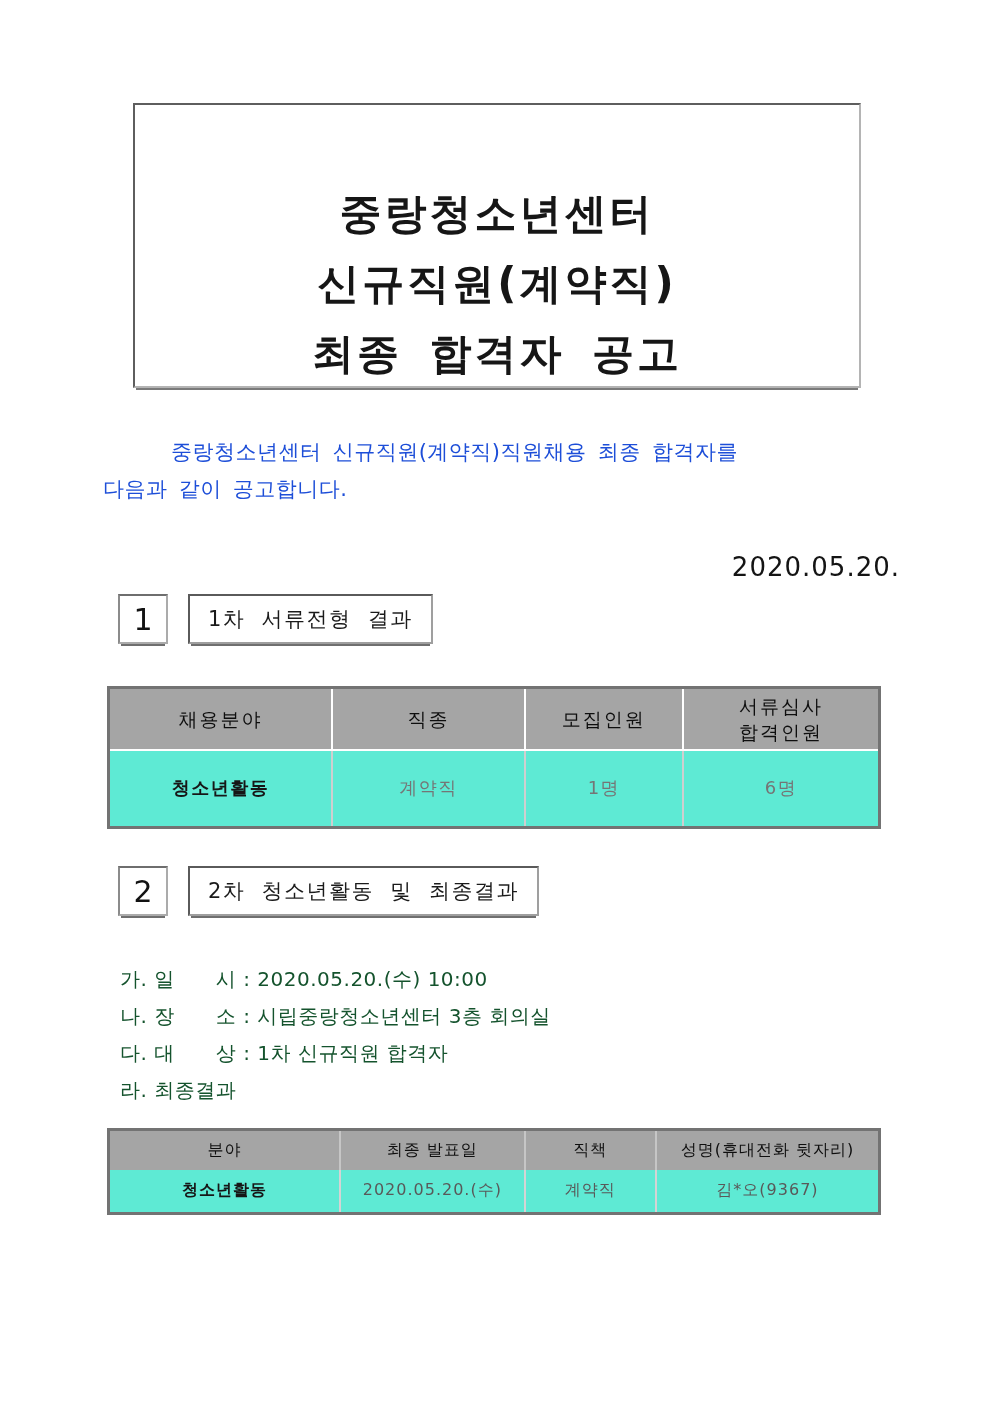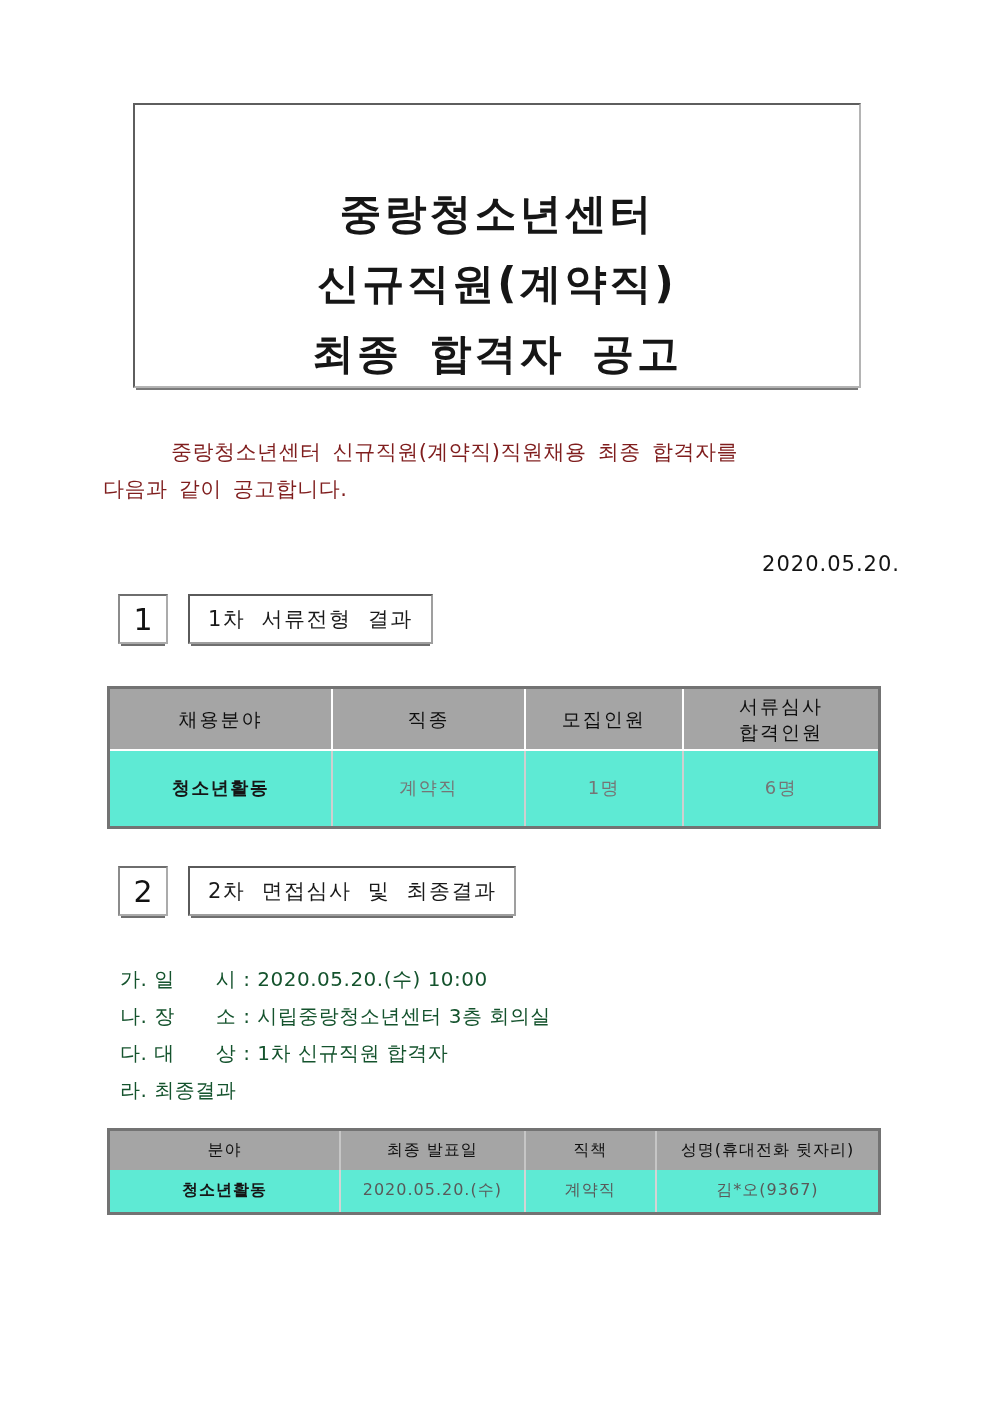--- a/index.html
+++ b/index.html
@@ -37,32 +37,32 @@
     white-space: pre;
   }
 
   
   .intro {
     position: absolute;
     left: 103px; top: 434px;
     width: 800px;
     font-size: 21px;
     line-height: 37px;
-    color: #7f1d1d;
+    color: #1d4ed8;
     letter-spacing: 0.5px;
     word-spacing: 4px;
   }
   .intro .line1 { text-indent: 68px; white-space: pre; }
   .intro .line2 { white-space: pre; }
 
   .doc-date {
     position: absolute;
     top: 552px;
     right: 92px;
-    font-size: 21px;
+    font-size: 26px;
     color: #141414;
     letter-spacing: 1px;
   }
 
   
   .section-head {
     position: absolute;
     left: 118px;
     display: flex;
     align-items: flex-start;
@@ -213,21 +213,21 @@
         <td>청소년활동</td>
         <td>계약직</td>
         <td>1명</td>
         <td>6명</td>
       </tr>
     </tbody>
   </table>
 
   <div class="section-head sec2">
     <div class="num-box">2</div>
-    <div class="label-box">2차 면접심사 및 최종결과</div>
+    <div class="label-box">2차 청소년활동 및 최종결과</div>
   </div>
 
   <div class="sub-list">
     <div class="item">가. 일      시 : 2020.05.20.(수) 10:00</div>
     <div class="item">나. 장      소 : 시립중랑청소년센터 3층 회의실</div>
     <div class="item">다. 대      상 : 1차 신규직원 합격자</div>
     <div class="item">라. 최종결과</div>
   </div>
 
   <table class="table2">

